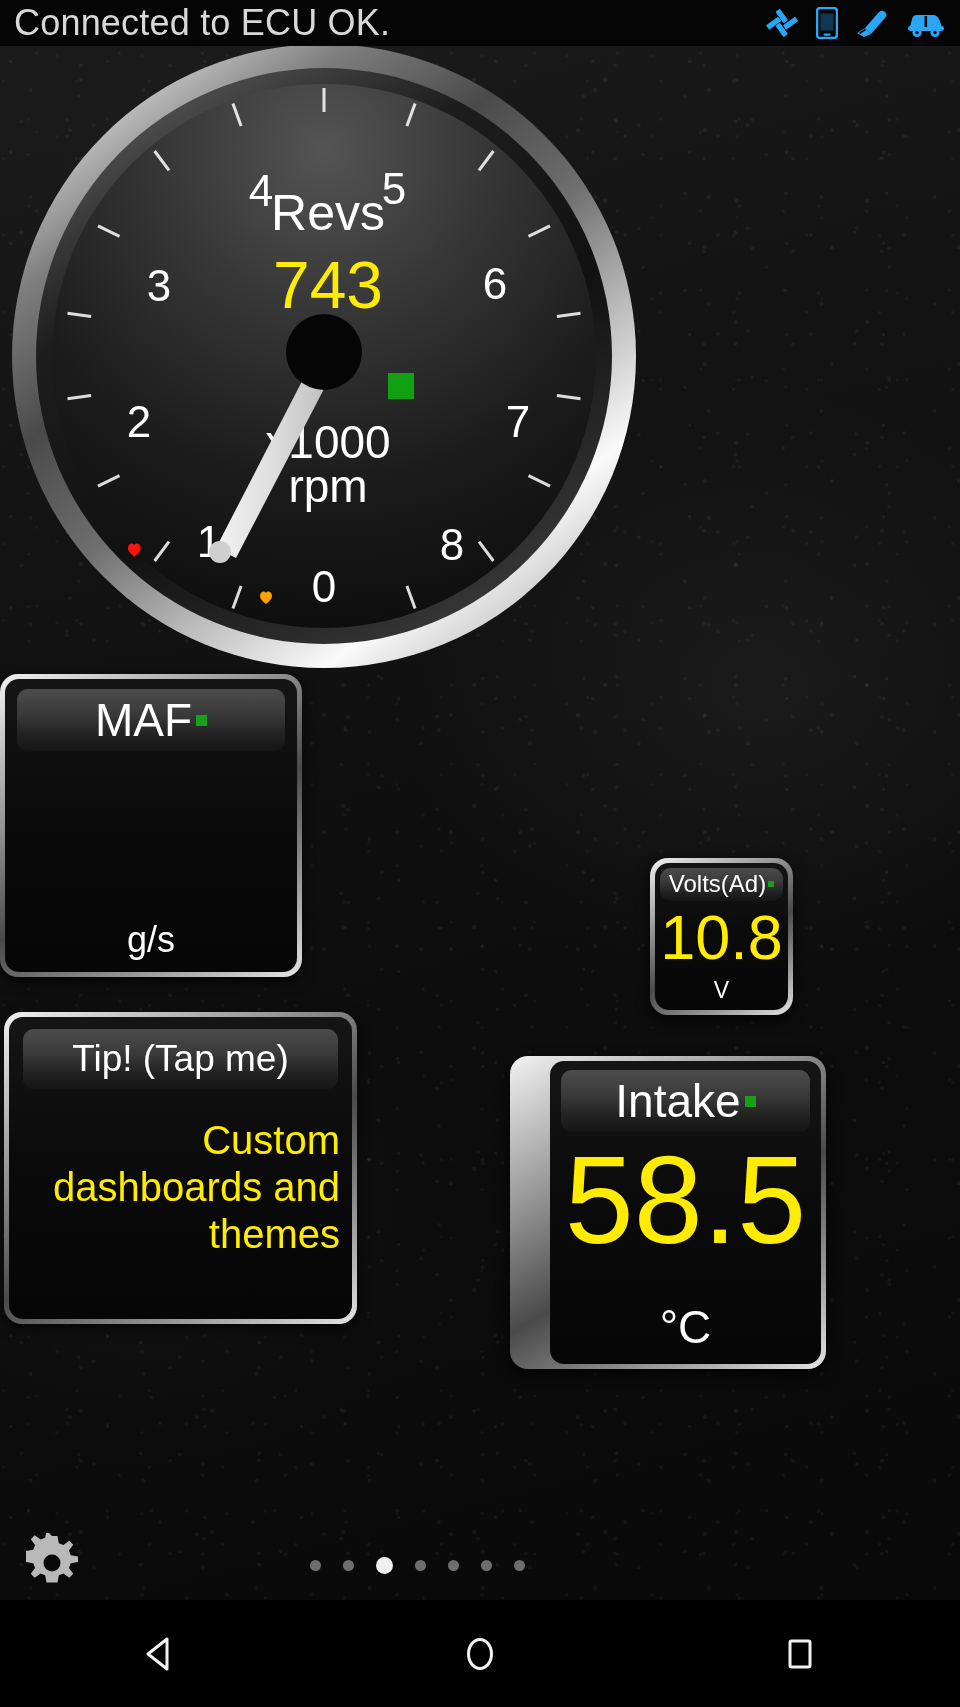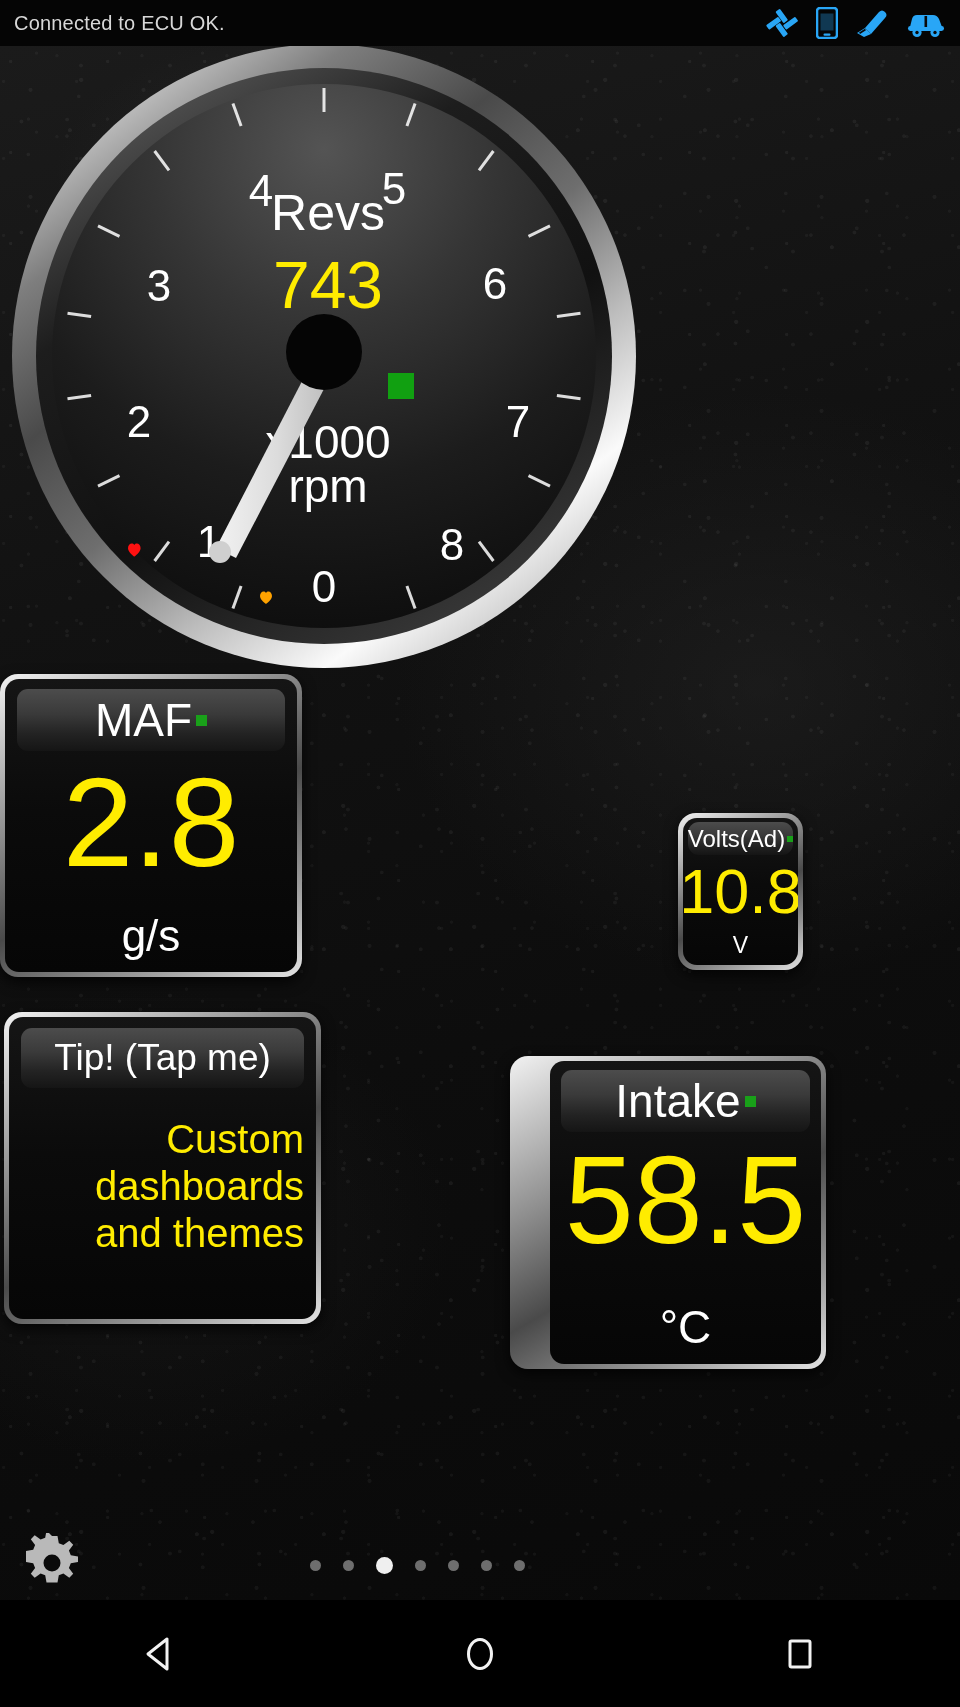--- a/index.html
+++ b/index.html
@@ -10,21 +10,21 @@
     background:#0a0a0a;
   }
 
   
   #status-bar{
     position:absolute; left:0; top:0; width:960px; height:46px;
     background:#050505;
     display:flex; align-items:center; justify-content:space-between;
     padding:0 14px; z-index:40;
   }
-  #status-text{ color:#d8d8d8; font-size:20px; letter-spacing:.2px; white-space:nowrap; }
+  #status-text{ color:#d8d8d8; font-size:36px; letter-spacing:.2px; white-space:nowrap; }
   #status-icons{ display:flex; align-items:center; gap:17px; }
   #status-icons svg{ display:block; }
 
   
   #wallpaper{
     position:absolute; left:0; top:46px; width:960px; height:1554px;
     background:
       radial-gradient(ellipse 340px 200px at 300px 130px, rgba(48,48,48,.55), rgba(0,0,0,0) 72%),
       radial-gradient(ellipse 520px 420px at 760px 640px, rgba(40,40,40,.45), rgba(0,0,0,0) 70%),
       radial-gradient(ellipse 420px 330px at 150px 1180px, rgba(34,34,34,.38), rgba(0,0,0,0) 72%),
@@ -81,32 +81,32 @@
   .live-dot{ display:inline-block; background:#19a019; margin-left:4px; vertical-align:middle; }
   .panel-val{ color:#ffec00; font-weight:400; line-height:1; text-align:center; }
   .panel-unit{ color:#fff; font-weight:400; text-align:center; line-height:1; }
 
   
   #panel-maf{ left:0px; top:674px; width:302px; height:303px; }
   #panel-maf .panel-head{ height:62px; }
   #panel-maf .panel-label{ font-size:46px; }
   #panel-maf .live-dot{ width:11px; height:11px; }
   #panel-maf .panel-val{ font-size:127px; margin-top:8px; }
-  #panel-maf .panel-unit{ font-size:44px; position:absolute; left:0; right:0; bottom:14px; }
-
-  
-  #panel-volts{ left:650px; top:813px; width:125px; height:157px;margin-left:28px; }
+  #panel-maf .panel-unit{ font-size:36px; position:absolute; left:0; right:0; bottom:14px; }
+
+  
+  #panel-volts{ left:650px; top:858px; width:143px; height:157px; }
   #panel-volts .panel-head{ height:33px; }
   #panel-volts .panel-label{ font-size:24px; }
   #panel-volts .live-dot{ width:6px; height:6px; margin-left:2px; }
   #panel-volts .panel-val{ font-size:63px; margin-top:5px; }
   #panel-volts .panel-unit{ font-size:23px; position:absolute; left:0; right:0; bottom:8px; }
 
   
-  #panel-tip{ left:4px; top:1012px; width:317px; height:312px; }
+  #panel-tip{ left:4px; top:1012px; width:353px; height:312px; }
   #panel-tip .panel-head{ height:60px; }
   #panel-tip .panel-label{ font-size:37px; }
   #panel-tip .tip-body{ color:#ffec00; font-size:40px; line-height:1.18; text-align:right; margin-top:28px; padding:0 12px; }
 
   
   #panel-intake{ left:510px; top:1056px; width:316px; height:313px;padding-left:40px; }
   #panel-intake .panel-head{ height:62px; }
   #panel-intake .panel-label{ font-size:46px; }
   #panel-intake .live-dot{ width:11px; height:11px; }
   #panel-intake .panel-val{ font-size:124px; margin-top:6px; }
@@ -263,21 +263,20 @@
     <circle cx="316" cy="312" r="38" fill="#050505"></circle>
   </svg>
 </div>
 
 <div class="panel" id="panel-maf">
   <div class="panel-in">
     <div class="panel-head">
       <span class="panel-label">MAF</span>
         <span class="live-dot"></span>
     </div>
-    <div class="panel-val">2.8</div>
     <div class="panel-unit">g/s</div>
   </div>
 </div>
 
 <div class="panel" id="panel-volts">
   <div class="panel-in">
     <div class="panel-head">
       <span class="panel-label">Volts(Ad)</span>
         <span class="live-dot"></span>
     </div>

